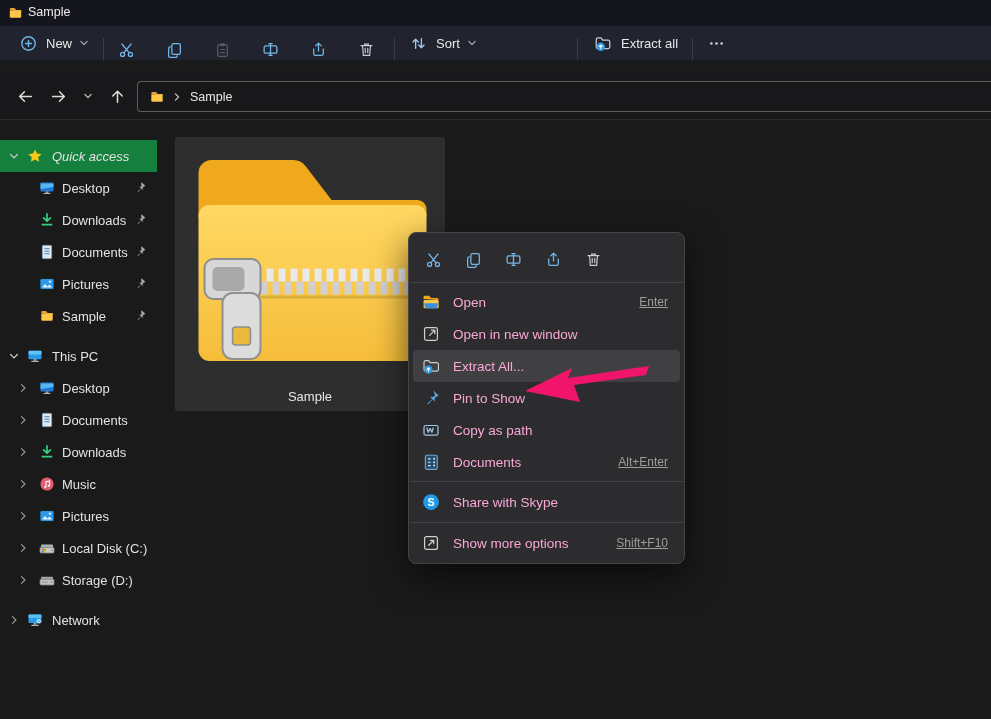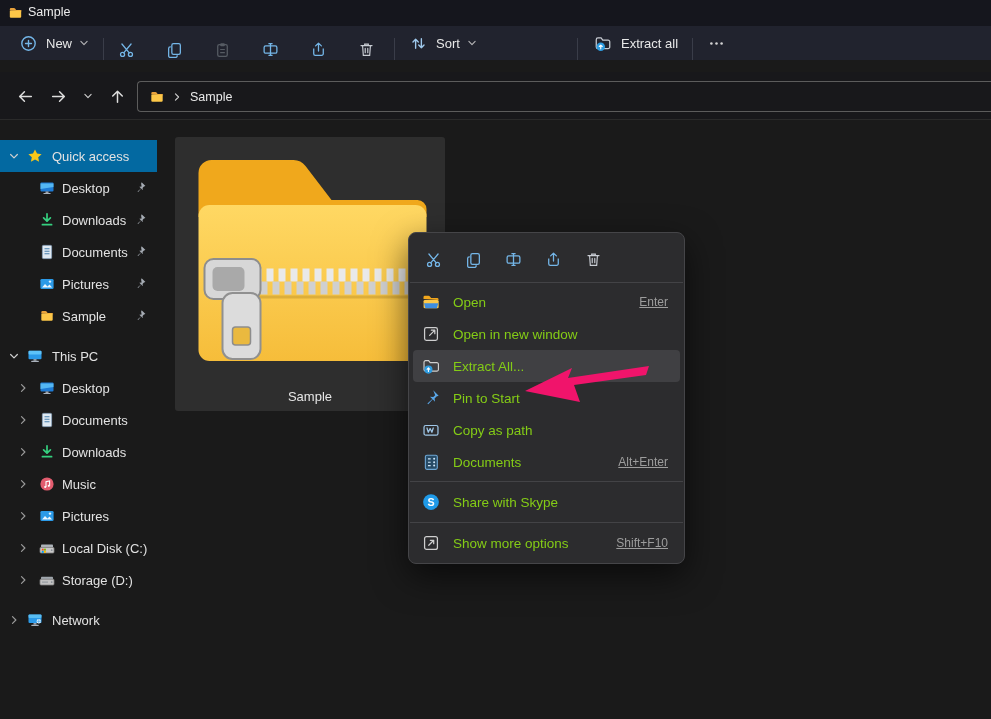--- a/index.html
+++ b/index.html
@@ -25,21 +25,21 @@
   
   #addressrow{position:absolute;left:0;top:72px;width:100%;height:48px;background:#18181b;border-bottom:1px solid #2a2a2a;}
   .nav-btn{position:absolute;top:9px;width:30px;height:30px;display:flex;align-items:center;justify-content:center;border-radius:4px;}
   #address-box{position:absolute;left:137px;top:9px;right:0;height:31px;border:1px solid #5c5c5c;border-right:none;border-radius:4px 0 0 4px;display:flex;align-items:center;padding-left:11px;}
   #address-box .bc-text{font-size:12.5px;color:#e9e9e9;margin-left:8px;}
   #address-box .bc-chev{margin-left:7px;display:flex;}
 
   
   #sidebar{position:absolute;left:0;top:120px;width:160px;bottom:0;padding-top:20px;background:#1a1a1a;}
   .side-row{position:relative;height:32px;width:157px;display:block;}
-  .side-row.selected{background:#0369a1;}
+  .side-row.selected{background:#15803d;font-style:italic;}
   .side-row .chev{position:absolute;top:50%;transform:translateY(-50%);}
   .side-row .sic{position:absolute;top:50%;transform:translateY(-50%);}
   .side-row .slbl{position:absolute;top:50%;transform:translateY(-50%);font-size:13px;color:#e2e2e2;white-space:nowrap;}
   .side-row.header .chev{left:8px;}
   .side-row.header .sic{left:27px;}
   .side-row.header .slbl{left:52px;}
   .side-row.item .chev{left:17px;}
   .side-row.item .sic{left:39px;}
   .side-row.item .slbl{left:62px;}
   .side-row .pin{position:absolute;right:10px;top:50%;transform:translateY(-50%);}
@@ -53,21 +53,21 @@
 
   
   #menu{position:absolute;left:408px;top:232px;width:277px;background:#2c2c2e;border:1px solid #454548;border-radius:8px;box-shadow:0 12px 34px rgba(0,0,0,.6);padding:6px 0 3px;}
   #menu-quick{height:40px;display:flex;align-items:center;padding:0 6px;gap:4px;}
   .qbtn{width:36px;height:32px;display:flex;align-items:center;justify-content:center;border-radius:4px;}
   .menu-top-sep,.msep{height:1px;background:#434346;margin:3px 1px;}
   .mitem{height:32px;display:flex;align-items:center;margin:0 4px;border-radius:4px;padding:0 12px 0 9px;}
   .mitem.tall{height:34px;}
   .mitem.hl{background:#404043;}
   .micon{width:18px;height:18px;margin-right:13px;flex:none;}
-  .mlbl{font-size:13.5px;color:#84cc16;white-space:nowrap;}
+  .mlbl{font-size:13.5px;color:#f9a8d4;white-space:nowrap;}
   .msc{margin-left:auto;font-size:12px;color:#9d9d9d;white-space:nowrap;text-decoration:underline;}
   .msub{margin-left:auto;display:flex;}
 
   
   #callout-arrow{position:absolute;left:522px;top:360px;pointer-events:none;}
 </style>
 </head>
 <body>
 
 <div id="window">
@@ -564,21 +564,21 @@
             </svg>
           </span>
           <span class="mlbl">Extract All...</span>
         </div>
         <div class="mitem">
           <span class="micon">
             <svg width="18" height="18" viewBox="0 0 16 16" fill="none">
               <path d="M10 1.2l4.8 4.8-1.9.7-1.7 1.7.4 2.9-2.1-2.1-3.9 4.4-.8-.8 4.4-3.9-2.1-2.1 2.9.4 1.7-1.7z" fill="#5aa7e8"></path>
             </svg>
           </span>
-          <span class="mlbl">Pin to Start</span>
+          <span class="mlbl">Pin to Show</span>
         </div>
         <div class="mitem">
           <span class="micon">
             <svg width="18" height="18" viewBox="0 0 16 16" fill="none">
               <rect x="1.8" y="4" width="12.4" height="8.6" rx="1.6" stroke="#9fc7e8" stroke-width="1.1"></rect>
               <path d="M4.4 6.2l1.2 3.8 1.6-3.3 1.6 3.3 1.2-3.8" stroke="#9fc7e8" stroke-width="1.1" stroke-linecap="round" stroke-linejoin="round"></path>
             </svg>
           </span>
           <span class="mlbl">Copy as path</span>
         </div>

